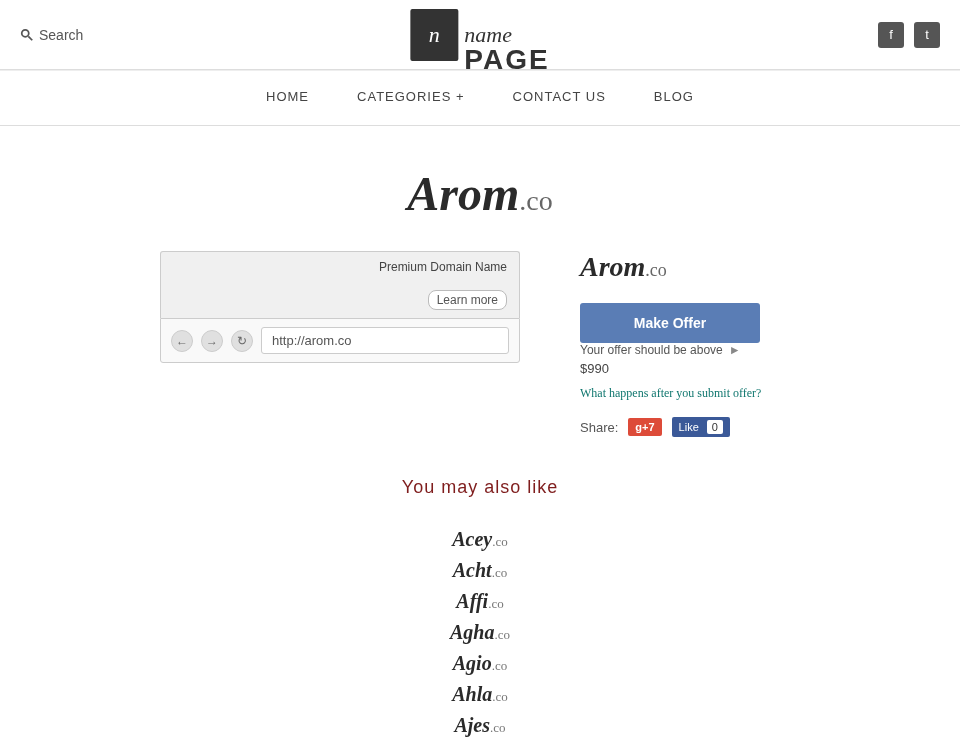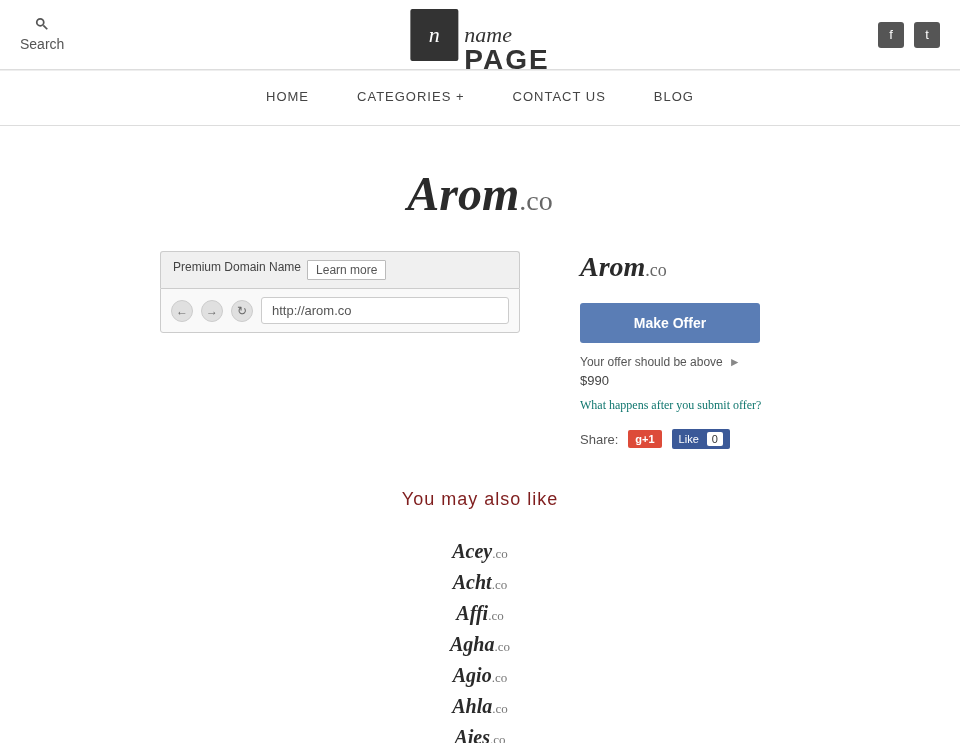--- a/index.html
+++ b/index.html
@@ -15,21 +15,20 @@
       justify-content: space-between;
       height: 70px;
     }
     .header-search {
       display: flex;
       align-items: center;
       gap: 5px;
       color: #555;
       font-size: 14px;
       cursor: pointer;
-      flex-direction: column;
     }
     .header-search .search-icon-svg {
       width: 14px;
       height: 14px;
       stroke: #555;
       fill: none;
       stroke-width: 2;
     }
     .header-logo {
       position: absolute;
@@ -163,35 +162,36 @@
     }
     .browser-section {
       flex: 0 0 360px;
     }
     .premium-bar {
       background: #f0f0f0;
       border: 1px solid #ccc;
       border-bottom: none;
       padding: 8px 12px;
       display: flex;
-      align-items: flex-start;
-      gap: 6px;
+      align-items: flex-end;
+      gap: 16px;
       border-radius: 3px 3px 0 0;
+      flex-direction: column;
     }
     .premium-label {
       font-size: 12px;
       color: #444;
     }
     .learn-more-btn {
       font-size: 12px;
       color: #555;
       border: 1px solid #bbb;
       background: #fff;
       padding: 2px 8px;
-      border-radius: 1px;
+      border-radius: 8px;
       cursor: pointer;
     }
     .browser-bar {
       border: 1px solid #ccc;
       background: #f9f9f9;
       padding: 8px 10px;
       display: flex;
       align-items: center;
       gap: 8px;
       border-radius: 0 0 3px 3px;
@@ -242,21 +242,20 @@
       background: #5a7db5;
       color: #fff;
       padding: 12px 30px;
       border: none;
       border-radius: 3px;
       font-size: 14px;
       cursor: pointer;
       font-weight: bold;
       width: 180px;
       text-align: center;
-      margin-bottom: 12px;
       display: block;
     }
     .offer-hint {
       font-size: 12px;
       color: #555;
       margin-bottom: 4px;
       display: flex;
       align-items: center;
       gap: 6px;
     }
@@ -444,21 +443,21 @@
         </div>
         <button class="make-offer-btn">Make Offer</button>
         <div class="offer-hint">
           <span>Your offer should be above</span>
           <span class="arrow-icon">►</span>
         </div>
         <div class="offer-price">$990</div>
         <a class="offer-submit-link">What happens after you submit offer?</a>
         <div class="share-row">
           <span class="share-label">Share:</span>
-          <span class="g-plus-btn">g+1</span>
+          <span class="g-plus-btn">g+7</span>
           <span class="fb-like-btn">
             <span>Like</span>
             <span class="fb-count">0</span>
           </span>
         </div>
       </div>
     </div>
 
     <div class="also-like">
       <div class="also-like-title">You may also like</div>

